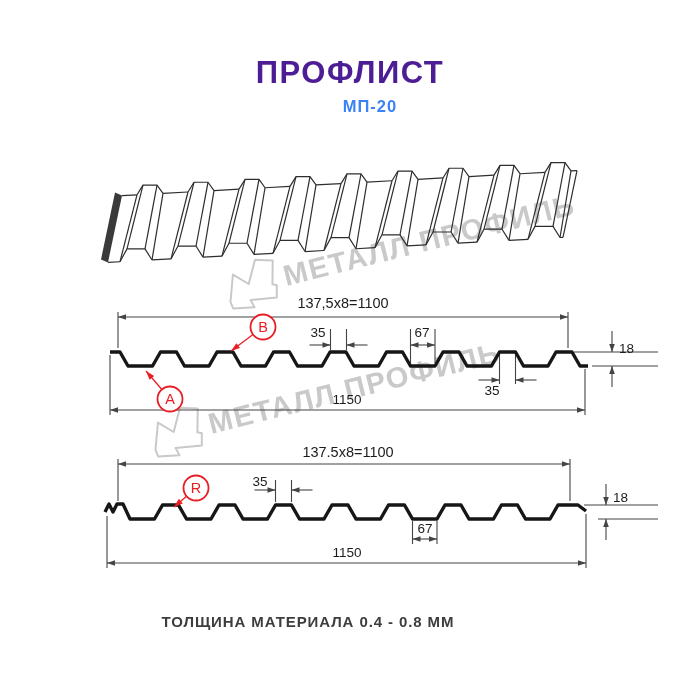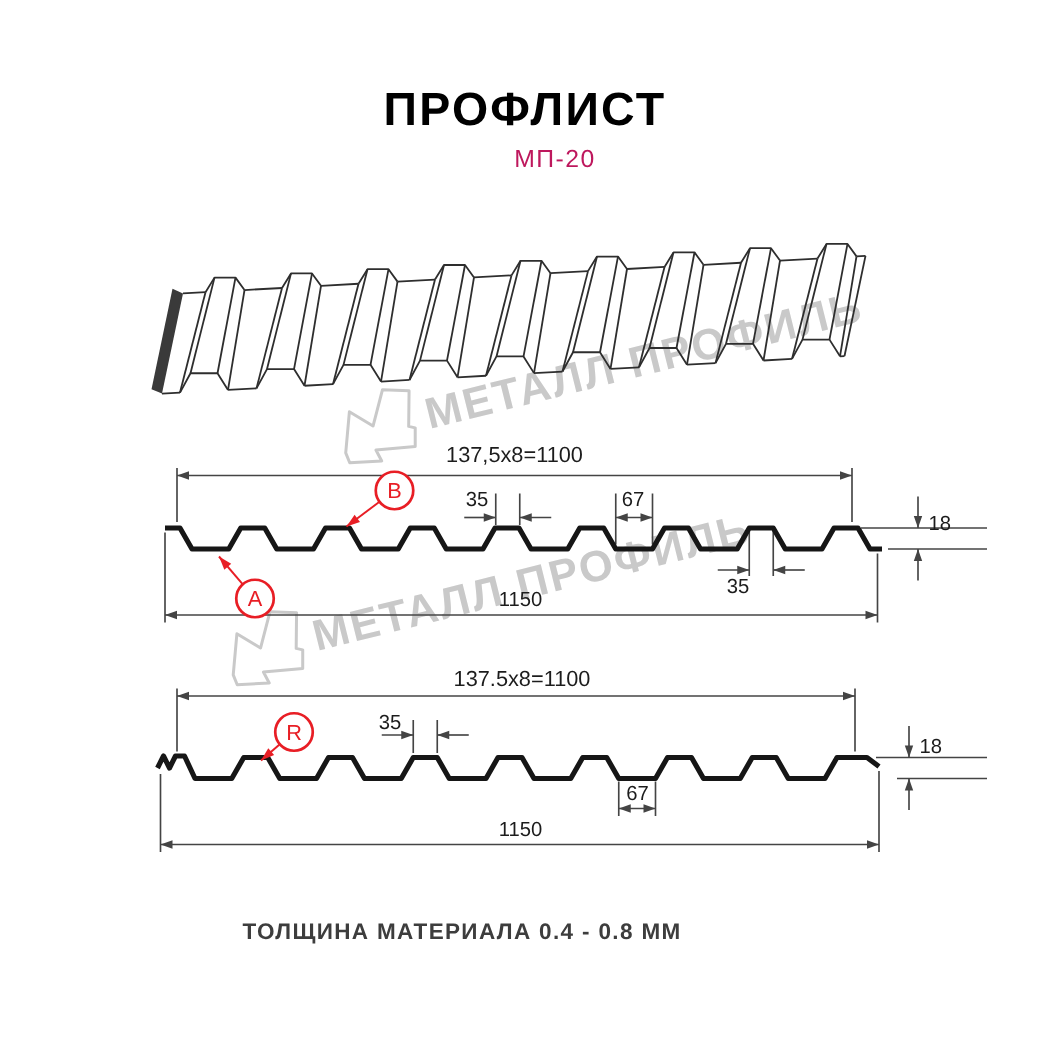--- a/index.html
+++ b/index.html
@@ -1,20 +1,20 @@
 <!DOCTYPE html>
 <html style="--red: #e81e25; --ink: #161616; --dim: #444444; --ink3d: #2e2e2e; --wm: #c9c9c9;"><head>
 <meta charset="utf-8">
 <style>
   html,body{margin:0;padding:0;background:#ffffff;}
   body{width:700px;height:700px;position:relative;overflow:hidden;
        font-family:"Liberation Sans", sans-serif;}
   .hdr{position:absolute;top:57px;left:0;width:700px;text-align:center;}
-  .title{font-size:31px;font-weight:800;letter-spacing:1.5px;color:#000000;line-height:1.0;}
-  .subtitle{margin-top:9px;font-size:16.5px;font-weight:400;letter-spacing:1px;color:#be185d;padding-left:40px;}
+  .title{font-size:31px;font-weight:800;letter-spacing:1.5px;color:#4c1d95;line-height:1.0;}
+  .subtitle{margin-top:9px;font-size:16.5px;font-weight:700;letter-spacing:1px;color:#3b82f6;padding-left:40px;}
   .ftr{position:absolute;top:613px;left:0;width:616px;text-align:center;
        font-size:15px;font-weight:600;letter-spacing:0.9px;color:#3d3d3d;}
   svg{position:absolute;top:0;left:0;}
   svg text{font-family:"Liberation Sans", sans-serif;fill:#1c1c1c;}
   .f{font-size:14.5px;text-anchor:middle;}
   .d{font-size:13.5px;text-anchor:middle;}
   .start{text-anchor:start;}
   .m{font-size:14.5px;text-anchor:middle;fill:var(--red);}
   .pl{fill:none;stroke:var(--ink);stroke-width:3.4;stroke-linejoin:round;}
   .dl{fill:none;stroke:var(--dim);stroke-width:1.1;}

